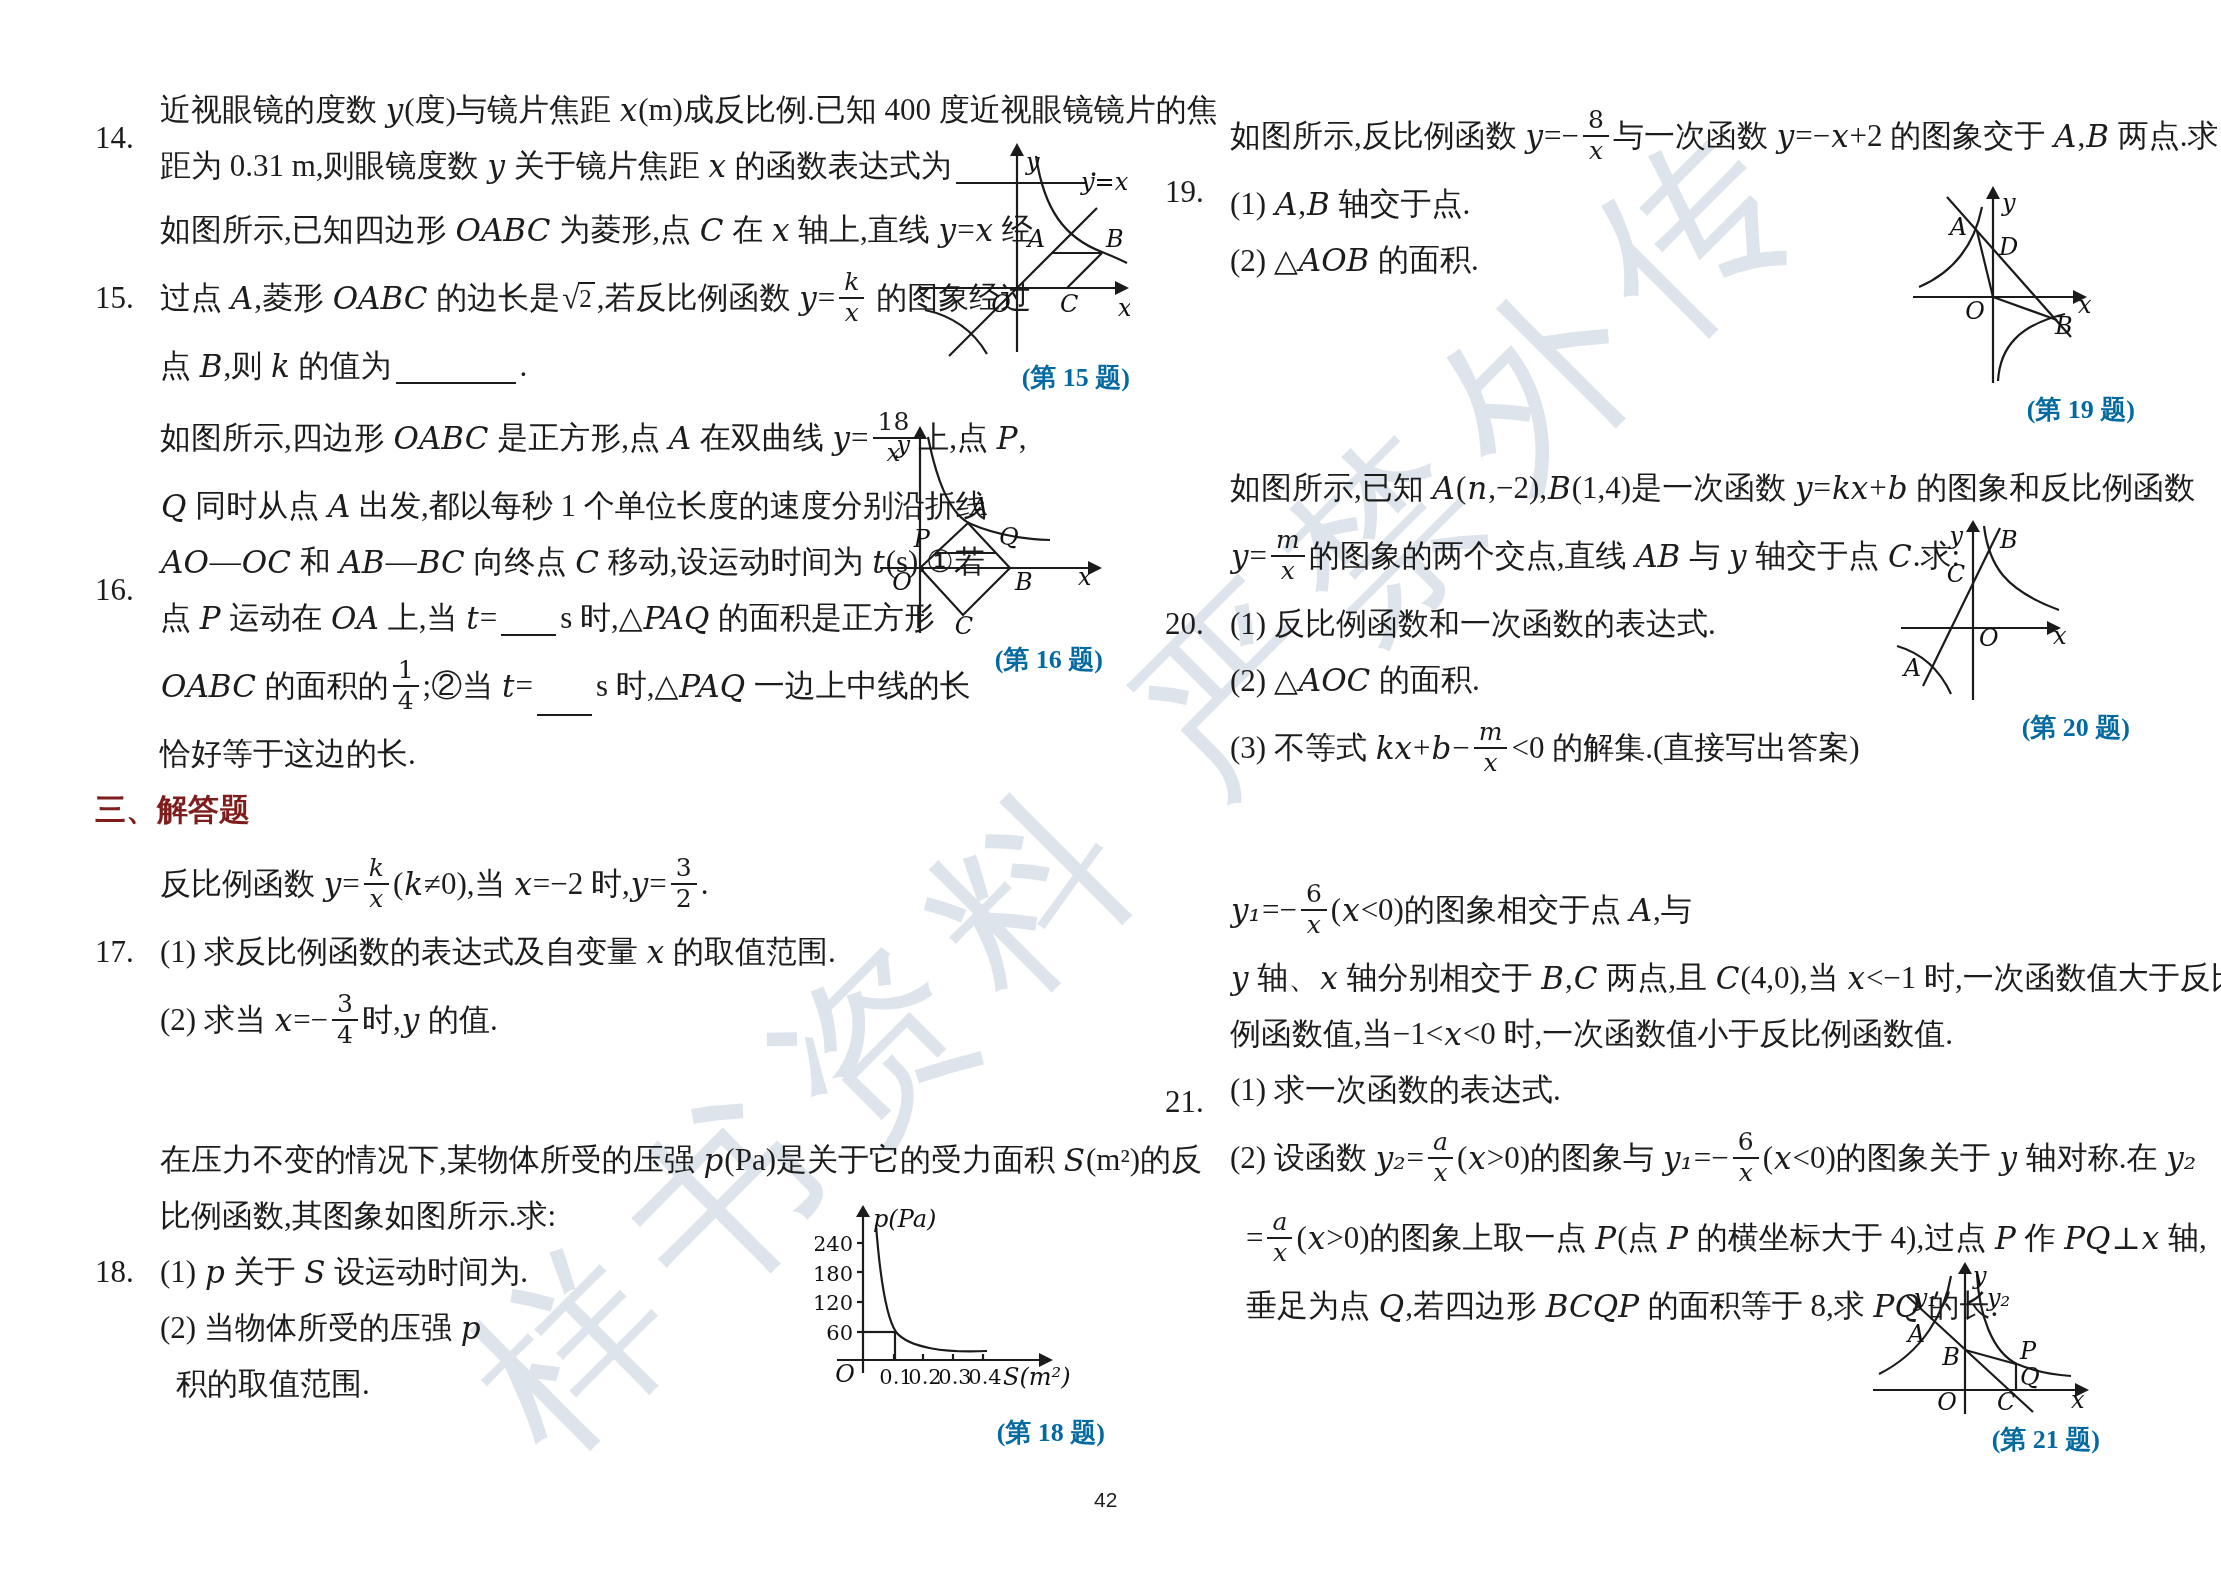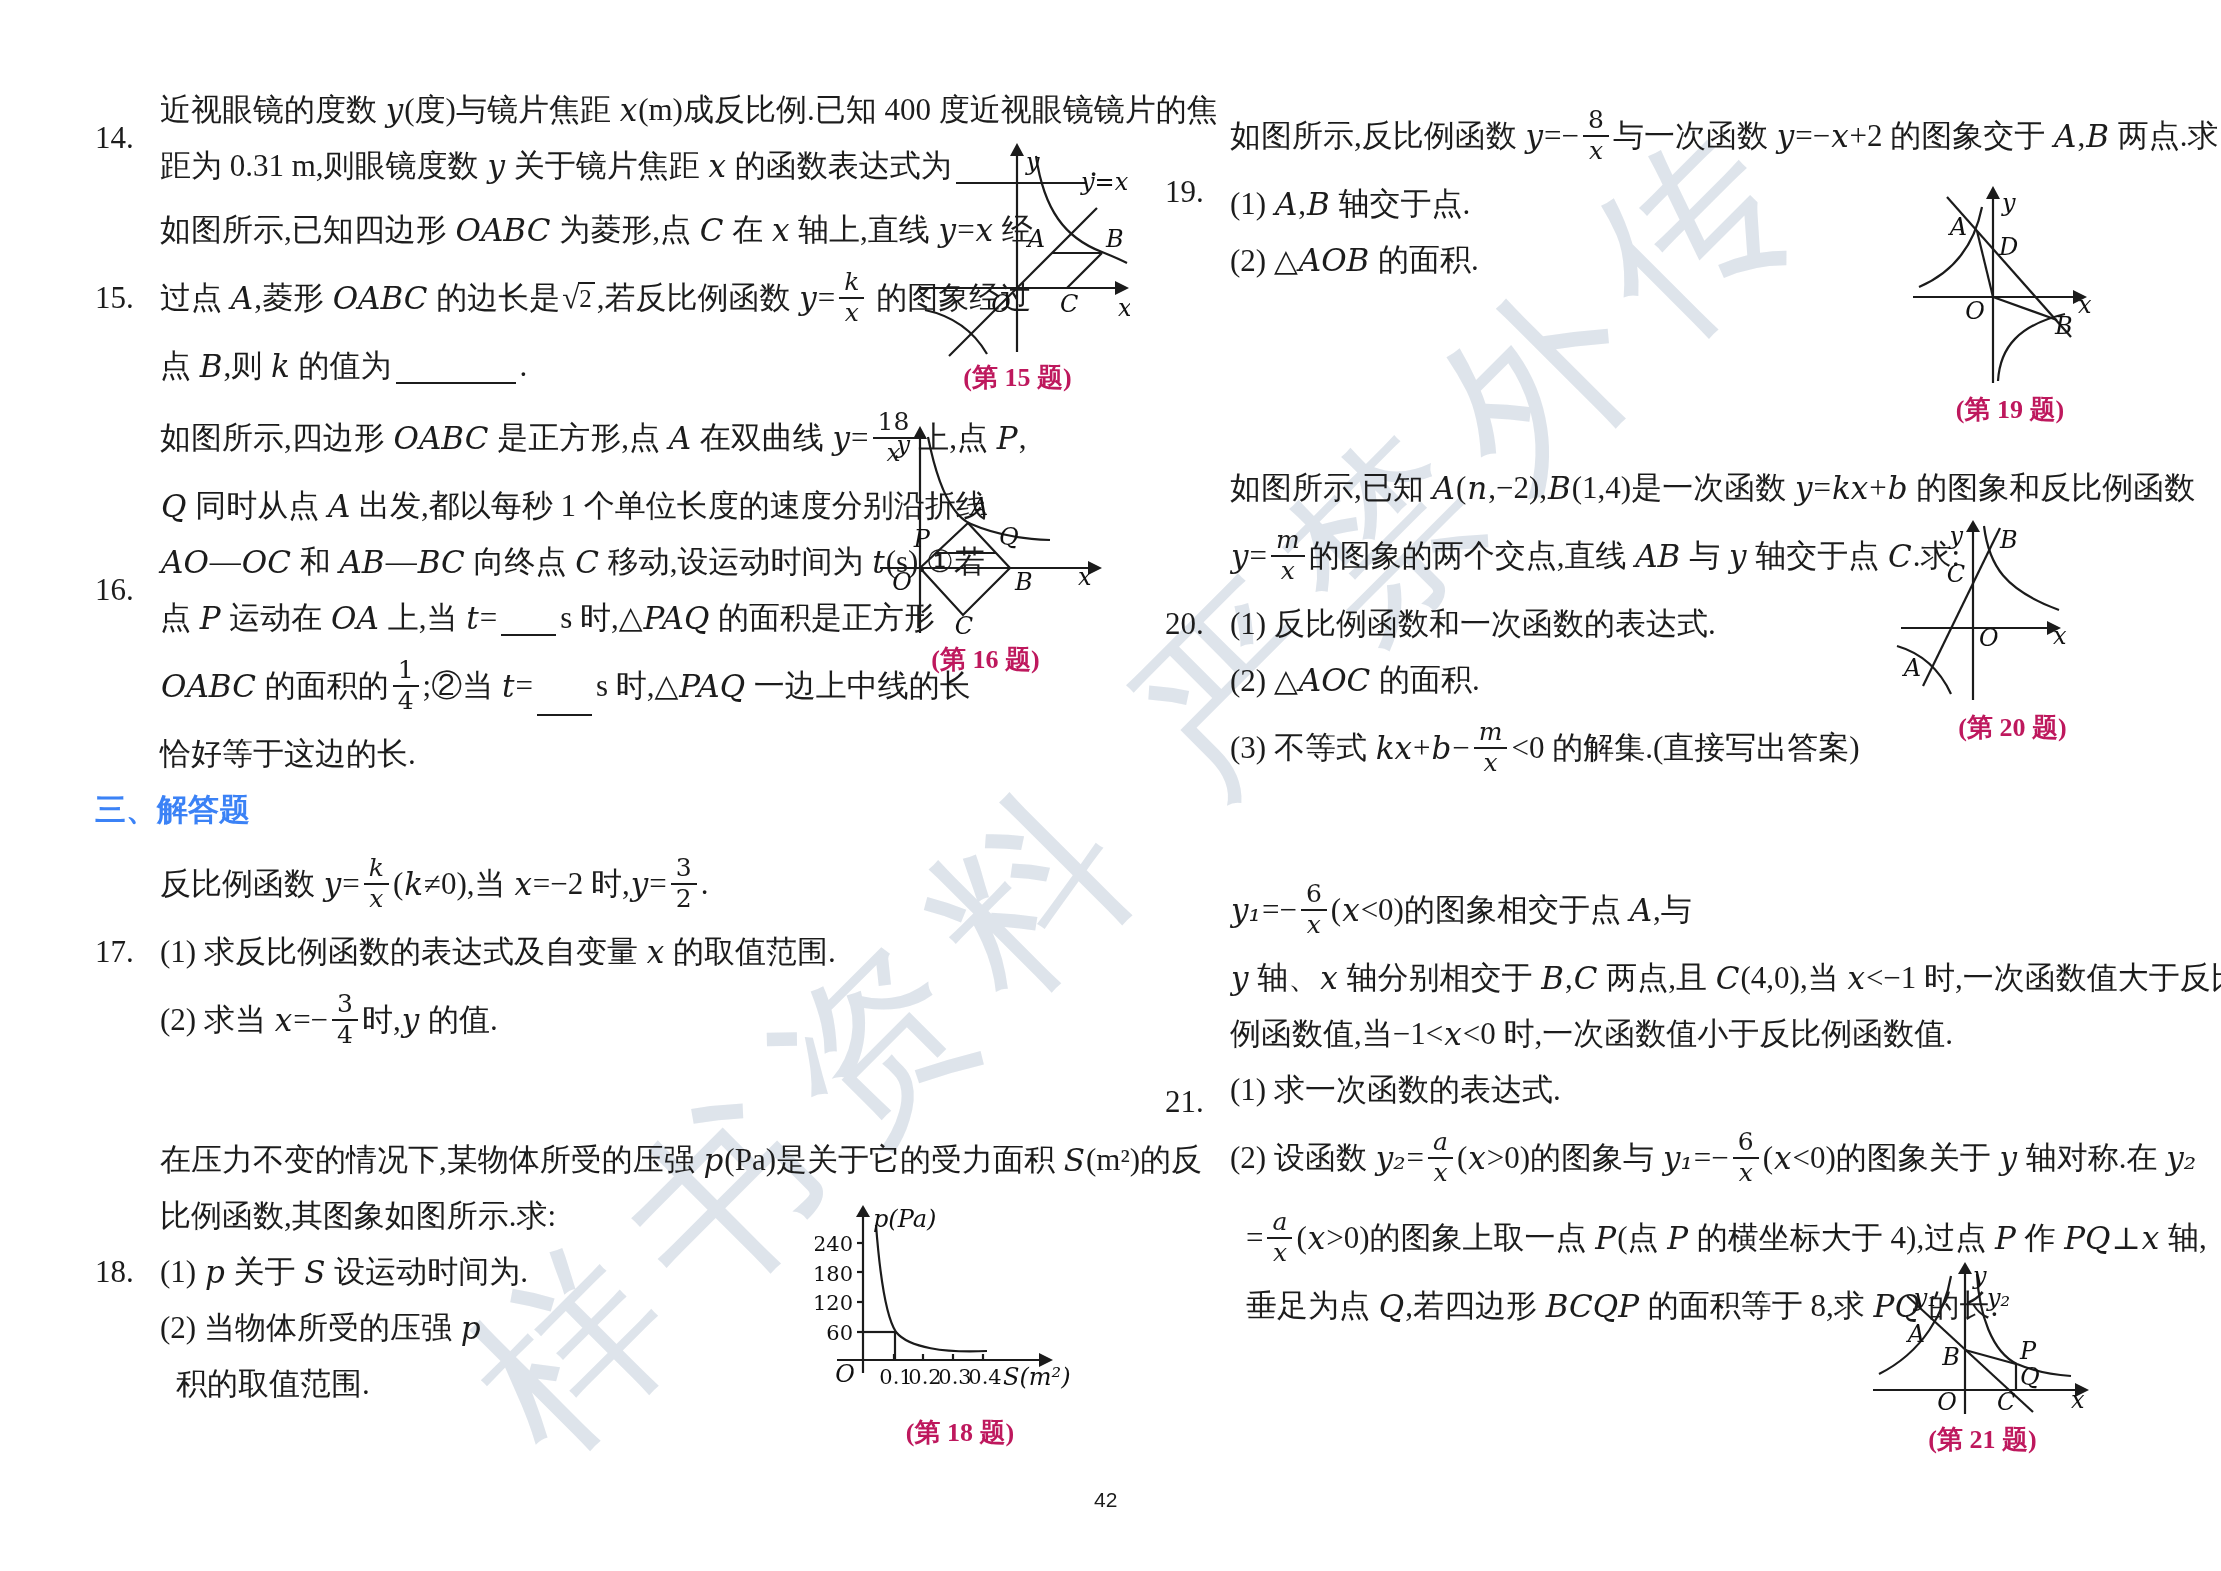--- a/index.html
+++ b/index.html
@@ -25,21 +25,21 @@
   .rad{border-top:2px solid #1c1c1c;font-size:25px;line-height:1.15;padding:1px 3px 0 1px;margin-left:-1px;}
   .blank{display:inline-block;border-bottom:2px solid #1c1c1c;height:30px;align-self:flex-end;margin:0 4px 10px 4px;}
   .sec{font-size:31px;font-weight:bold;min-height:52px;display:flex;align-items:center;
        font-family:"Liberation Sans","DejaVu Sans",sans-serif;}
   .fig{position:absolute;z-index:2;}
   .fig svg{display:block;}
   .figshape{stroke:#1b1b1b;stroke-width:2.2;fill:none;}
   .figarrow{fill:#1b1b1b;stroke:none;}
   .figlab{font-family:"DejaVu Serif",serif;font-style:italic;font-size:24px;fill:#111;}
   .figlab.up{font-style:normal;font-size:21px;}
-  .figcap{font-size:26px;font-weight:600;text-align:center;margin-top:2px;color:#be185d;}
+  .figcap{font-size:26px;font-weight:600;text-align:right;margin-top:2px;color:#0369a1;}
   #watermark{position:absolute;z-index:1;left:420px;top:1330px;transform:rotate(-45deg);
        transform-origin:0 0;font-size:185px;letter-spacing:30px;white-space:nowrap;
        color:rgba(168,184,202,0.38);font-family:"Liberation Serif","DejaVu Serif",serif;}
   #page-num{position:absolute;z-index:2;left:1094px;top:1488px;font-size:21px;
        font-family:"Liberation Sans","DejaVu Sans",sans-serif;}
 </style>
 </head>
 <body>
 
 <div id="watermark">样书资料 严禁外传</div>
@@ -64,21 +64,21 @@
     <div class="pnum">16.</div>
     <div class="plines">
         <div class="line tall"><span class="rt">如图所示,四边形 </span><span class="ri">OABC</span><span class="rt"> 是正方形,点 </span><span class="ri">A</span><span class="rt"> 在双曲线 </span><span class="ri">y</span><span class="rt">=</span><span class="frac"><span class="fn up">18</span><span class="fd">x</span></span><span class="rt">上,点 </span><span class="ri">P</span><span class="rt">,</span></div>
         <div class="line"><span class="ri">Q</span><span class="rt"> 同时从点 </span><span class="ri">A</span><span class="rt"> 出发,都以每秒 1 个单位长度的速度分别沿折线</span></div>
         <div class="line"><span class="ri">AO</span><span class="rt">—</span><span class="ri">OC</span><span class="rt"> 和 </span><span class="ri">AB</span><span class="rt">—</span><span class="ri">BC</span><span class="rt"> 向终点 </span><span class="ri">C</span><span class="rt"> 移动,设运动时间为 </span><span class="ri">t</span><span class="rt">(s).①若</span></div>
         <div class="line"><span class="rt">点 </span><span class="ri">P</span><span class="rt"> 运动在 </span><span class="ri">OA</span><span class="rt"> 上,当 </span><span class="ri">t</span><span class="rt">=</span><span class="blank" style="width: 55px;"></span><span class="rt">s 时,△</span><span class="ri">PAQ</span><span class="rt"> 的面积是正方形</span></div>
         <div class="line tall"><span class="ri">OABC</span><span class="rt"> 的面积的</span><span class="frac"><span class="fn up">1</span><span class="fd up">4</span></span><span class="rt">;②当 </span><span class="ri">t</span><span class="rt">=</span><span class="blank" style="width: 55px;"></span><span class="rt">s 时,△</span><span class="ri">PAQ</span><span class="rt"> 一边上中线的长</span></div>
         <div class="line"><span class="rt">恰好等于这边的长.</span></div>
       </div>
   </div>
-  <div class="sec" style="margin-bottom: 8px; color: #3b82f6;">三、解答题</div>
+  <div class="sec" style="margin-bottom: 8px; color: #7f1d1d;">三、解答题</div>
   <div class="problem" style="margin-bottom:72px">
     <div class="pnum">17.</div>
     <div class="plines">
         <div class="line tall"><span class="rt">反比例函数 </span><span class="ri">y</span><span class="rt">=</span><span class="frac"><span class="fn">k</span><span class="fd">x</span></span><span class="rt">(</span><span class="ri">k</span><span class="rt">≠0),当 </span><span class="ri">x</span><span class="rt">=−2 时,</span><span class="ri">y</span><span class="rt">=</span><span class="frac"><span class="fn up">3</span><span class="fd up">2</span></span><span class="rt">.</span></div>
         <div class="line"><span class="rt">(1) 求反比例函数的表达式及自变量 </span><span class="ri">x</span><span class="rt"> 的取值范围.</span></div>
         <div class="line tall"><span class="rt">(2) 求当 </span><span class="ri">x</span><span class="rt">=−</span><span class="frac"><span class="fn up">3</span><span class="fd up">4</span></span><span class="rt">时,</span><span class="ri">y</span><span class="rt"> 的值.</span></div>
       </div>
   </div>
   <div class="problem">
     <div class="pnum">18.</div>

